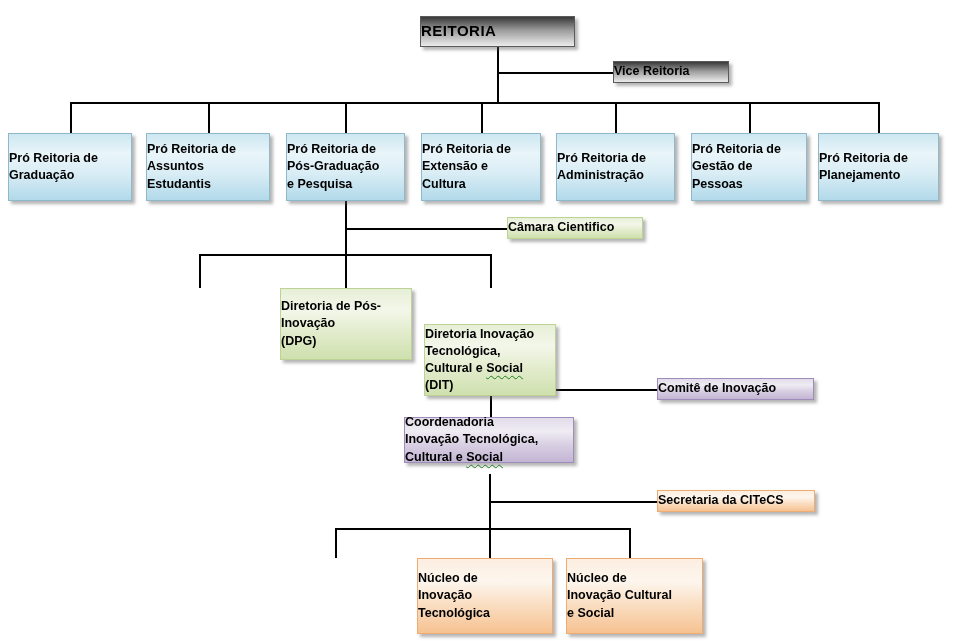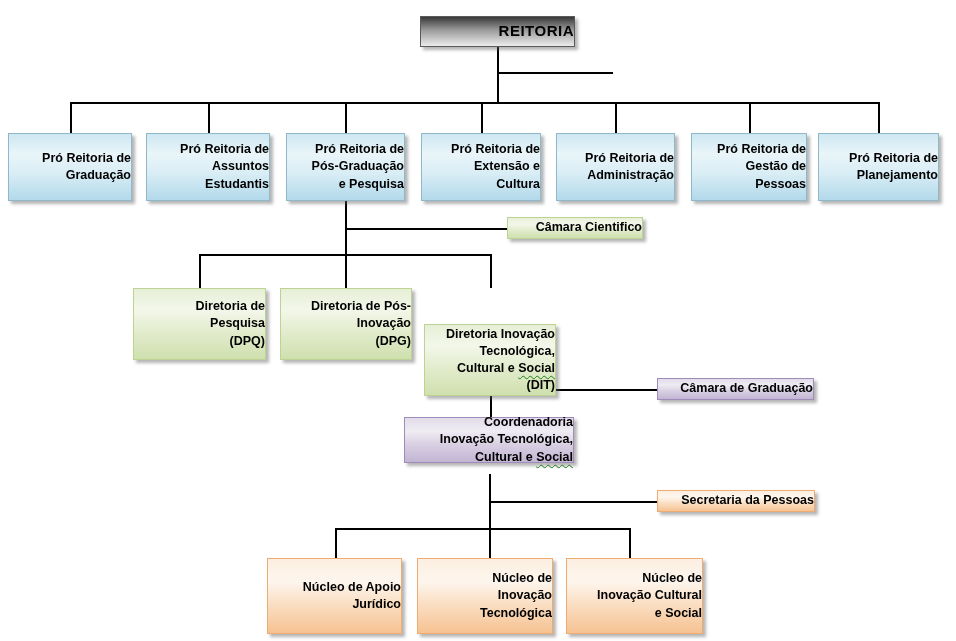--- a/index.html
+++ b/index.html
@@ -2,21 +2,21 @@
 <html><head>
 <meta charset="utf-8">
 <style>
   html,body{margin:0;padding:0;background:#ffffff;}
   .canvas{
     position:relative;width:956px;height:641px;background:#ffffff;overflow:hidden;
     font-family:"Liberation Sans",sans-serif;
   }
   .node{
     position:absolute;display:flex;align-items:center;justify-content:center;
-    box-sizing:border-box;text-align:right;font-weight:bold;color:#000;
+    box-sizing:border-box;text-align:left;font-weight:bold;color:#000;
     box-shadow:3px 3px 3px rgba(90,90,90,0.45);
   }
   .lbl{white-space:pre-line;width:100%;line-height:1.38;font-size:12.5px;}
   .blue{
     background:linear-gradient(180deg,#cde7f1 0%,#e9f5f9 30%,#d9edf5 60%,#b2d9ea 100%);
     border:1px solid #8fb9ca;
   }
   .green{
     background:linear-gradient(180deg,#e7efd7 0%,#f3f7ea 30%,#e3ecce 60%,#cfe0ae 100%);
     border:1px solid #bdd393;
@@ -70,20 +70,23 @@
   <div class="hl" style="left:489px;top:501px;width:168px;"></div>
   <div class="hl" style="left:335px;top:528px;width:295px;"></div>
   <div class="vl" style="left:335px;top:528px;height:30px;"></div>
   <div class="vl" style="left:489px;top:528px;height:30px;"></div>
   <div class="vl" style="left:629px;top:528px;height:30px;"></div>
 
   <div class="node gray title" style="left:420px;top:16px;width:155px;height:31px;">
     <div class="lbl">REITORIA</div>
   </div>
 
+  <div class="node gray small" style="left:613px;top:61px;width:116px;height:22px;">
+    <div class="lbl">Vice Reitoria</div>
+  </div>
 
   <div class="node blue" style="left:8px;top:133px;width:124px;height:68px;">
     <div class="lbl">Pró Reitoria de
 Graduação</div>
   </div>
   <div class="node blue" style="left:146px;top:133px;width:124px;height:68px;">
     <div class="lbl">Pró Reitoria de
 Assuntos
 Estudantis</div>
   </div>
@@ -108,55 +111,46 @@
   </div>
   <div class="node blue" style="left:818px;top:133px;width:121px;height:68px;">
     <div class="lbl">Pró Reitoria de
 Planejamento</div>
   </div>
 
   <div class="node green small" style="left:507px;top:217px;width:136px;height:22px;">
     <div class="lbl">Câmara Cientifico</div>
   </div>
 
-  <div class="node green" style="left:133px;top:288px;width:133px;height:72px;">
-    <div class="lbl">Diretoria de
-Pesquisa
-(DPQ)</div>
-  </div>
   <div class="node green" style="left:280px;top:288px;width:132px;height:72px;">
     <div class="lbl">Diretoria de Pós-
 Inovação
 (DPG)</div>
   </div>
   <div class="node green" style="left:424px;top:288px;width:132px;height:72px;margin-top:36px;">
     <div class="lbl"><span>Diretoria Inovação
 Tecnológica,
 Cultural e </span><span class="wavy">Social</span><span>
 (DIT)</span></div>
   </div>
 
   <div class="node purple small" style="left:657px;top:378px;width:157px;height:22px;">
-    <div class="lbl">Câmara de Graduação</div>
+    <div class="lbl">Comitê de Inovação</div>
   </div>
 
   <div class="node purple" style="left:404px;top:417px;width:170px;height:46px;">
     <div class="lbl"><span>Coordenadoria
 Inovação Tecnológica,
 Cultural e </span><span class="wavy">Social</span><span></span></div>
   </div>
 
   <div class="node orange small" style="left:657px;top:490px;width:158px;height:22px;">
-    <div class="lbl">Secretaria da Pessoas</div>
+    <div class="lbl">Secretaria da CITeCS</div>
   </div>
 
-  <div class="node orange" style="left:267px;top:558px;width:135px;height:76px;">
-    <div class="lbl">Núcleo de Apoio
-Jurídico</div>
-  </div>
   <div class="node orange" style="left:417px;top:558px;width:136px;height:76px;">
     <div class="lbl">Núcleo de
 Inovação
 Tecnológica</div>
   </div>
   <div class="node orange" style="left:566px;top:558px;width:137px;height:76px;">
     <div class="lbl">Núcleo de
 Inovação Cultural
 e Social</div>
   </div>

